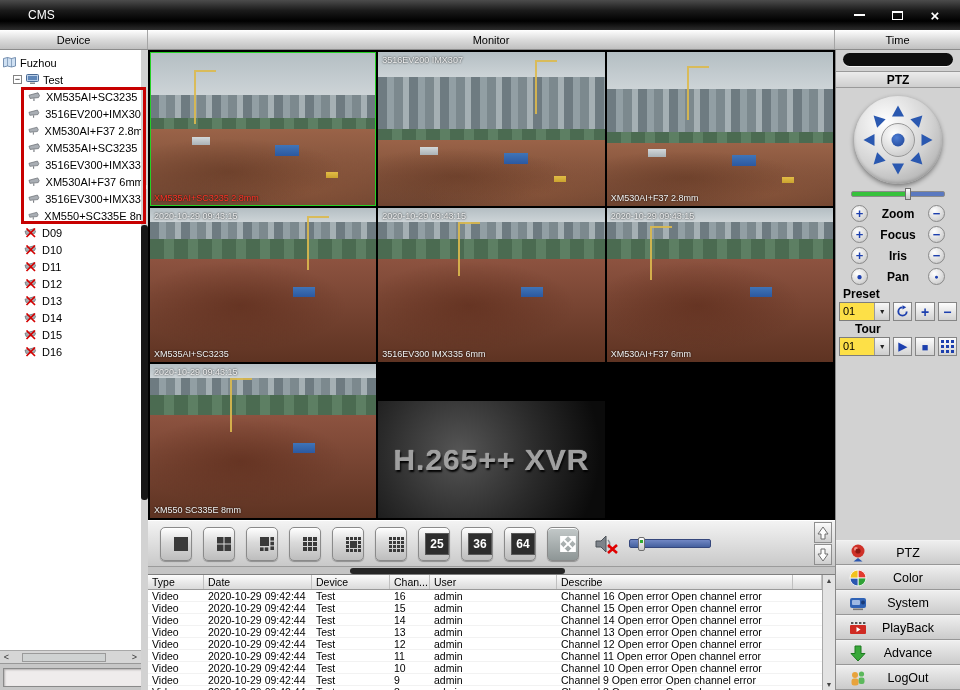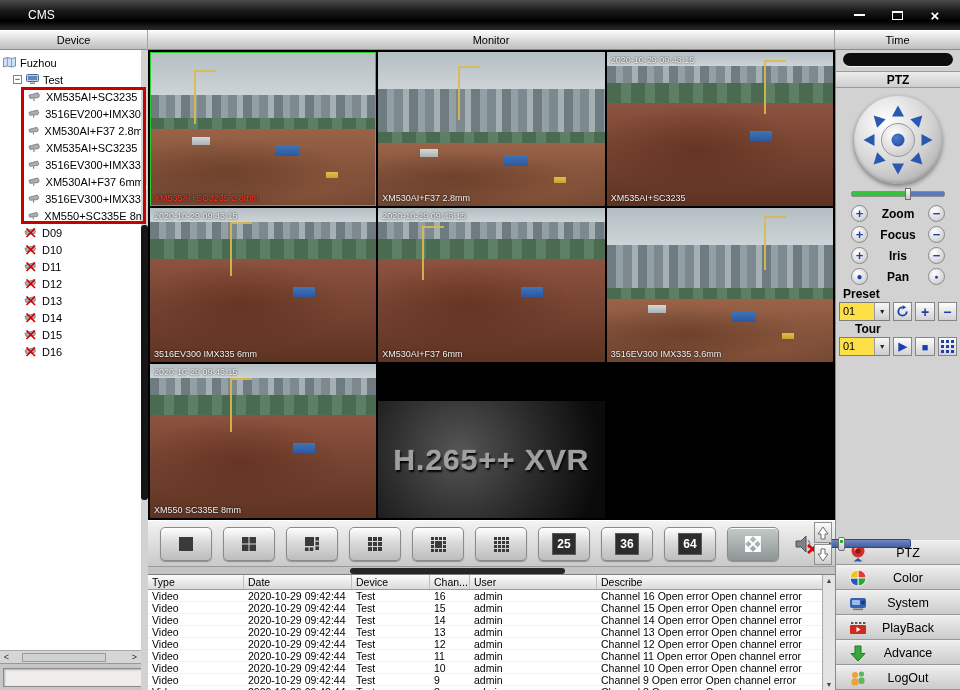--- a/index.html
+++ b/index.html
@@ -81,45 +81,45 @@
   .cam-label{position:absolute;left:4px;bottom:3px;font-size:9px;color:#f2f2f2;text-shadow:0 0 2px #000;z-index:3;}
   .cam-label.red{color:#ff3326;}
   .cam-top{position:absolute;left:4px;top:3px;font-size:9px;color:rgba(255,255,255,.88);text-shadow:0 0 2px #000;z-index:3;}
   .logo-cell{background:radial-gradient(circle at 36% 44%,#565656 0%,#2b2b2b 48%,#0b0b0b 88%);
              align-items:center;justify-content:center;margin-top:37px;}
   .logo-text{font-size:30px;font-weight:bold;color:#a0a0a0;letter-spacing:1px;
              text-shadow:1px 2px 2px #000,0 0 1px #d5d5d5;}
   
   .toolbar{height:46px;background:linear-gradient(#f3f3f3,#c9c9c9);border-top:1px solid #fff;
            display:flex;align-items:center;gap:11px;padding:0 44px 0 12px;position:relative;}
-  .tbtn{width:52px;height:34px;border:1px solid #8a8a8a;border-radius:5px;flex:none;
+  .tbtn{width:32px;height:34px;border:1px solid #8a8a8a;border-radius:5px;flex:none;
         background:linear-gradient(#ffffff,#dadada 45%,#bdbdbd);
         box-shadow:0 1px 1px rgba(0,0,0,.3),inset 0 1px 0 #fff;
-        display:flex;align-items:center;justify-content:center;}
+        display:flex;align-items:center;justify-content:flex-end;}
   .tbtn svg{display:block}
   .numbox{width:24px;height:22px;background:#2d2d2d;border:1px solid #595959;display:flex;
           align-items:center;justify-content:center;color:#fff;font-weight:bold;font-size:12px;}
   .fsbtn{background:linear-gradient(#c3c9c9,#8e9696);}
   .vol{display:flex;align-items:center;gap:9px;margin-left:4px;}
   .vol-track{width:82px;height:9px;background:linear-gradient(#7187c4,#44609e);border:1px solid #35477c;
              border-radius:2px;position:relative;}
   .vol-handle{position:absolute;left:8px;top:-3px;width:7px;height:14px;
               background:linear-gradient(#fdfdfd,#c9c9c9);border:1px solid #6f6f6f;border-radius:2px;}
   .vol-handle i{display:block;width:3px;height:3px;background:#2fae2f;margin:2px auto 0;}
   .updown{position:absolute;right:3px;top:1px;display:flex;flex-direction:column;gap:1px;}
   .udbtn{width:18px;height:21px;background:linear-gradient(#fbfbfb,#cecece);border:1px solid #8e8e8e;
          display:flex;align-items:center;justify-content:center;}
   
   .hscroll{height:8px;background:#c4c4c4;border-top:1px solid #9b9b9b;position:relative;}
   .hthumb{position:absolute;left:202px;top:1px;width:215px;height:6px;background:#262626;border-radius:3px;}
   .logtable{flex:1;background:#fff;border-top:1px solid #7f7f7f;display:flex;overflow:hidden;font-size:10.5px;}
   .tbl{flex:1;display:flex;flex-direction:column;overflow:hidden;}
   .thead{display:flex;height:15px;background:linear-gradient(#fcfcfc,#dadada);border-bottom:1px solid #9a9a9a;}
   .th{padding:1px 0 0 4px;border-right:1px solid #c0c0c0;overflow:hidden;white-space:nowrap;}
-  .c0{width:96px;flex:none}.c1{width:108px;flex:none}.c2{width:78px;flex:none}
+  .c0{width:56px;flex:none}.c1{width:108px;flex:none}.c2{width:78px;flex:none}
   .c3{width:40px;flex:none}.c4{width:127px;flex:none}.c5{width:236px;flex:none}.c6{flex:1}
   .rows{flex:1;overflow:hidden;}
   .trow{display:flex;height:12px;line-height:12px;white-space:nowrap;border-bottom:1px solid #f2f2f2;}
   .td{padding-left:4px;overflow:hidden;}
   .vscroll{width:13px;background:#e3e3e3;border-left:1px solid #a8a8a8;display:flex;flex-direction:column;
            justify-content:space-between;align-items:center;font-size:7px;color:#444;padding:2px 0;}
   
   .rightpanel{width:125px;background:#d2d2d2;border-left:1px solid #8a8a8a;display:flex;
               flex-direction:column;font-size:12px;}
   .clock{margin:6px 5px 5px;height:66px;border:3px solid #4a4a4a;border-radius:14px;
@@ -354,20 +354,27 @@
 
     <div class="main">
       <div class="grid">
         <div class="cell sel crane-c">
           <div class="sky"></div>
             <div class="city"></div>
             <div class="net"></div>
             <div class="dirt"></div>
           <span class="cam-label red">XM535AI+SC3235 2.8mm</span>
         </div>
+        <div class="cell v2 crane-b">
+          <div class="sky"></div>
+            <div class="city"></div>
+            <div class="net"></div>
+            <div class="dirt"></div>
+          <span class="cam-top">3516EV200 IMX307</span>
+        </div>
         <div class="cell v4">
           <div class="sky"></div>
             <div class="city"></div>
             <div class="net"></div>
             <div class="dirt"></div>
           <span class="cam-label">XM530AI+F37 2.8mm</span>
         </div>
         <div class="cell v3 crane-b">
           <div class="sky"></div>
             <div class="city"></div>
@@ -384,27 +391,20 @@
           <span class="cam-top">2020-10-29 09:43:15</span>
           <span class="cam-label">3516EV300 IMX335 6mm</span>
         </div>
         <div class="cell v3 crane-c">
           <div class="sky"></div>
             <div class="city"></div>
             <div class="net"></div>
             <div class="dirt"></div>
           <span class="cam-top">2020-10-29 09:43:15</span>
           <span class="cam-label">XM530AI+F37 6mm</span>
-        </div>
-        <div class="cell v4 crane-b">
-          <div class="sky"></div>
-            <div class="city"></div>
-            <div class="net"></div>
-            <div class="dirt"></div>
-          <span class="cam-label">3516EV300 IMX335 3.6mm</span>
         </div>
         <div class="cell v3">
           <div class="sky"></div>
             <div class="city"></div>
             <div class="net"></div>
             <div class="dirt"></div>
           <span class="cam-top">2020-10-29 09:43:15</span>
           <span class="cam-label">XM550 SC335E 8mm</span>
         </div>
         <div class="cell logo-cell no-crane">

